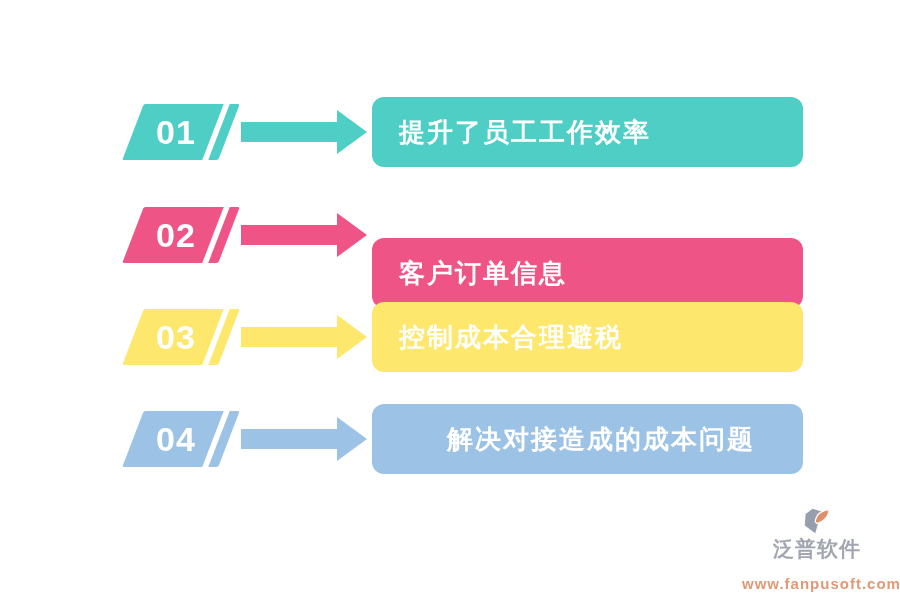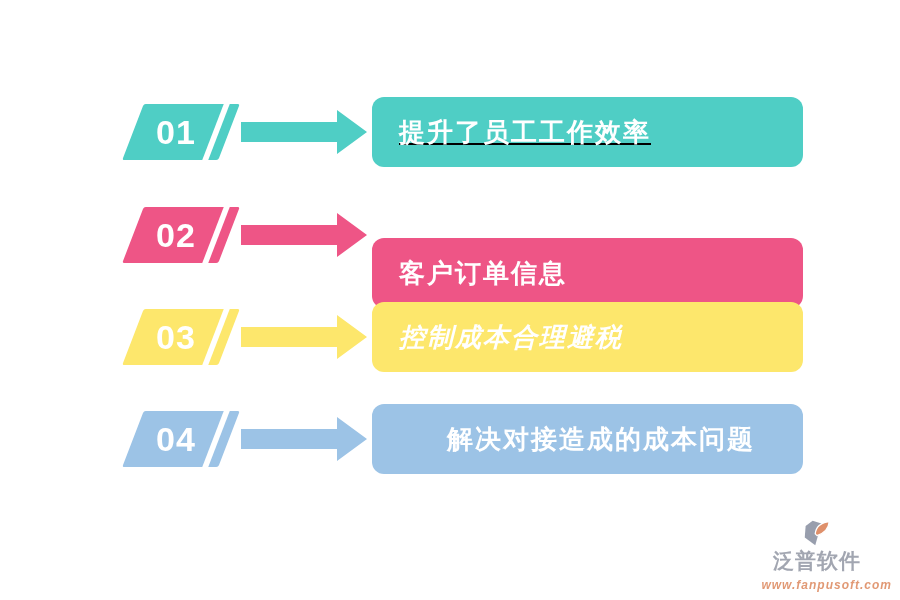--- a/index.html
+++ b/index.html
@@ -100,40 +100,39 @@
     gap: 2px;
     flex-direction: column;
   }
   .wm-brand {
     font-size: 21px;
     font-weight: bold;
     letter-spacing: 1px;
     line-height: 1.1;
   }
   .wm-url {
-    font-size: 12px;
+    font-size: 15px;
     font-weight: bold;
     letter-spacing: 1px;
-    margin-top: 6px;
-    font-style: italic;
+    margin-top: 15px;
   }
 </style>
 </head>
 <body>
 
 <div id="canvas">
 
   <section class="row">
     <div class="badge" style="background-color: rgb(79, 206, 197);">
       <span class="num">01</span>
     </div>
     <svg class="arrow" width="126" height="44" viewBox="0 0 126 44">
       <polygon points="0,12 96,12 96,0 126,22 96,44 96,32 0,32" fill="#4FCEC5"></polygon>
     </svg>
-    <div class="bar" style="background-color: rgb(79, 206, 197); text-decoration: underline;">
+    <div class="bar" style="background-color: rgb(79, 206, 197);">
       <span class="label">提升了员工工作效率</span>
     </div>
   </section>
 
   <section class="row">
     <div class="badge" style="background-color: rgb(238, 85, 134);">
       <span class="num">02</span>
     </div>
     <svg class="arrow" width="126" height="44" viewBox="0 0 126 44">
       <polygon points="0,12 96,12 96,0 126,22 96,44 96,32 0,32" fill="#EE5586"></polygon>
@@ -143,21 +142,21 @@
     </div>
   </section>
 
   <section class="row">
     <div class="badge" style="background-color: rgb(253, 231, 108);">
       <span class="num">03</span>
     </div>
     <svg class="arrow" width="126" height="44" viewBox="0 0 126 44">
       <polygon points="0,12 96,12 96,0 126,22 96,44 96,32 0,32" fill="#FDE76C"></polygon>
     </svg>
-    <div class="bar" style="background-color: rgb(253, 231, 108); font-style: italic;">
+    <div class="bar" style="background-color: rgb(253, 231, 108);">
       <span class="label">控制成本合理避税</span>
     </div>
   </section>
 
   <section class="row">
     <div class="badge" style="background-color: rgb(156, 195, 230);">
       <span class="num">04</span>
     </div>
     <svg class="arrow" width="126" height="44" viewBox="0 0 126 44">
       <polygon points="0,12 96,12 96,0 126,22 96,44 96,32 0,32" fill="#9CC3E6"></polygon>

